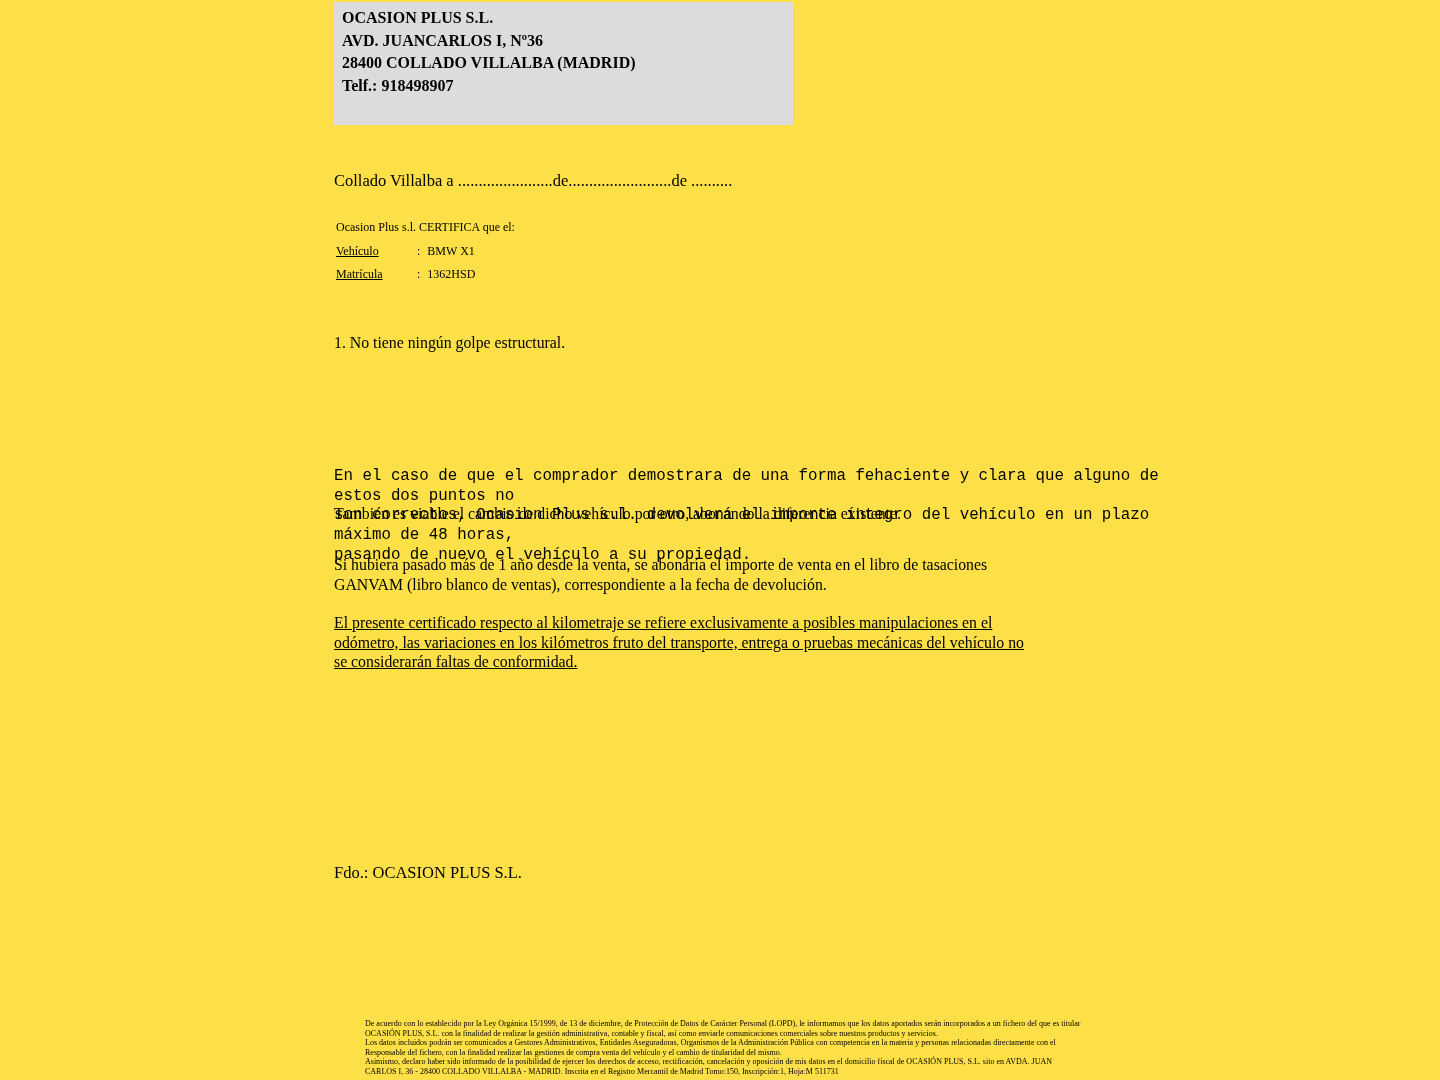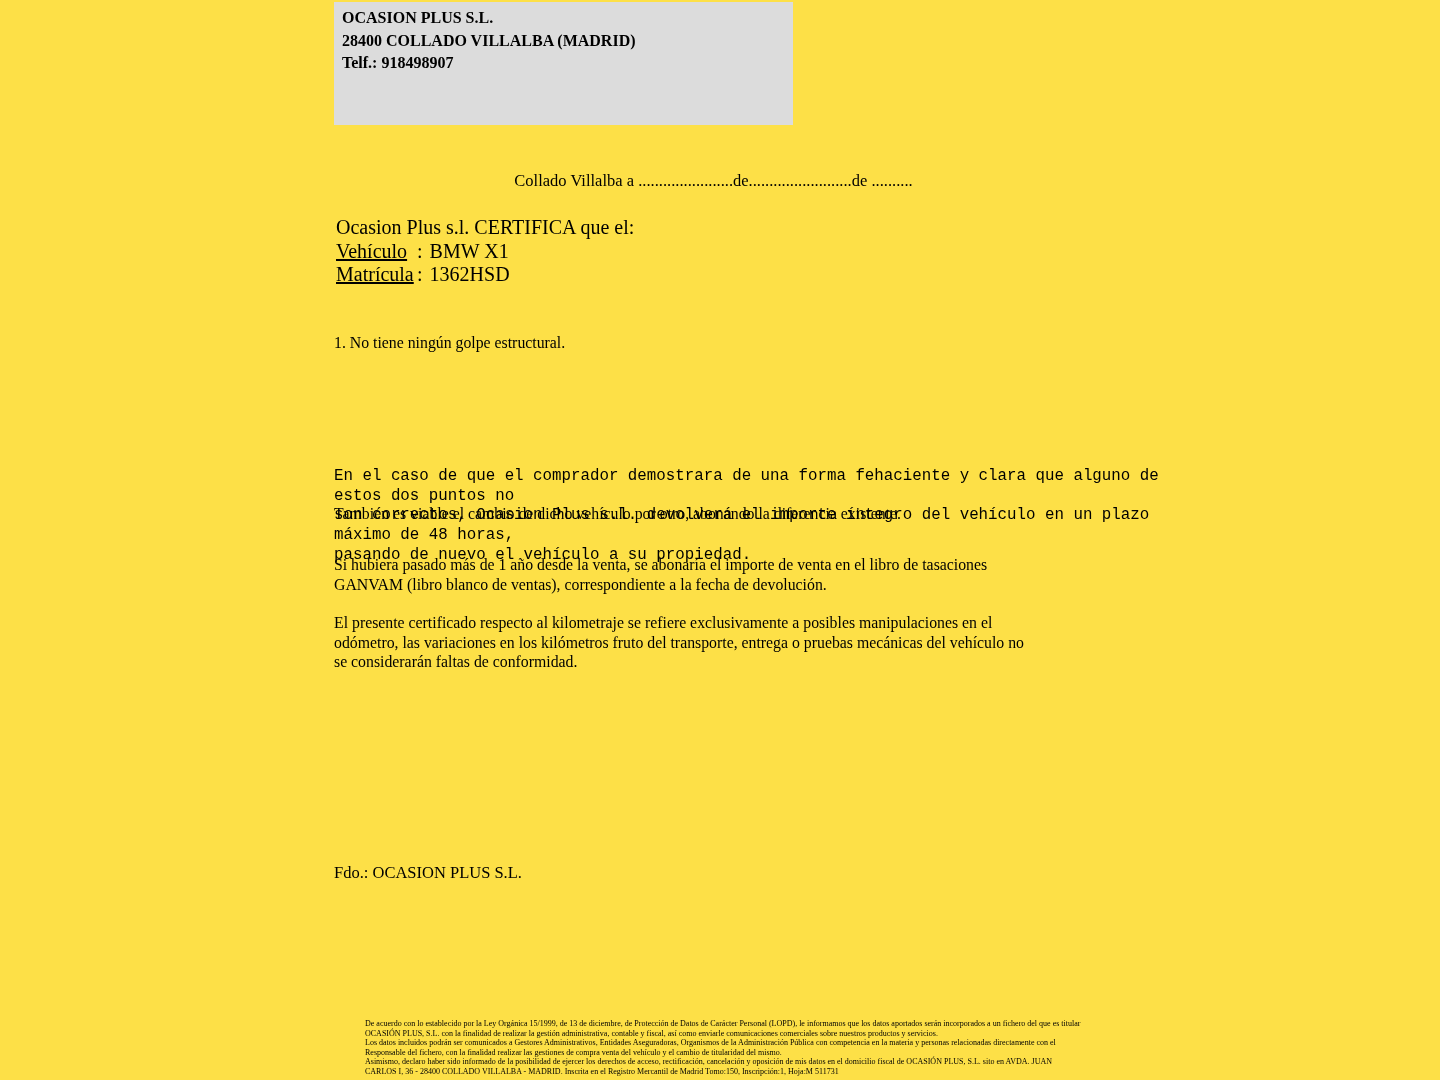--- a/index.html
+++ b/index.html
@@ -23,28 +23,28 @@
   .header-box .hline {
     font-weight:bold;
     font-size:16px;
     line-height:22.6px;
     white-space:nowrap;
   }
   .date-line {
     position:absolute;
     left:334px; top:171px;
     width:759px;
-    text-align:center;
+    text-align:left;
     font-size:16.5px;
     white-space:nowrap;
   }
   .cert-block {
     position:absolute;
     left:336px; top:216px;
-    font-size:20px;
+    font-size:12px;
     line-height:23.5px;
   }
   .cert-row { display:flex; }
   .cert-label { display:inline-block; width:81px; }
   .cert-label .u { text-decoration:underline; }
   .cert-sep { margin-right:7px; }
   .point {
     position:absolute;
     left:334px;
     font-size:15.8px;
@@ -56,21 +56,21 @@
     position:absolute;
     left:334px;
     width:830px;
     font-size:15.8px;
     line-height:19.7px;
     white-space:pre-line;
   }
   .para-1 { top:467px;font-family:Liberation Mono, monospace; }
   .para-2 { top:504px; }
   .para-3 { top:555px; }
-  .para-4 { top:613px; }
+  .para-4 { top:613px;text-decoration:underline; }
   .signature {
     position:absolute;
     left:334px; top:863px;
     font-size:16.5px;
     white-space:nowrap;
   }
   .legal {
     position:absolute;
     left:330px; top:1019px;
     width:800px;
@@ -82,20 +82,21 @@
     white-space:nowrap;
   }
 </style>
 </head>
 <body>
 
 <div class="page">
 
   <div class="header-box">
     <div class="hline">OCASION PLUS S.L.</div>
+    <div class="hline">AVD. JUANCARLOS I, Nº36</div>
     <div class="hline">28400 COLLADO VILLALBA (MADRID)</div>
     <div class="hline">Telf.: 918498907</div>
   </div>
 
   <div class="date-line">Collado Villalba a .......................de.........................de ..........</div>
 
   <div class="cert-block">
     <div>Ocasion Plus s.l. CERTIFICA que el:</div>
     <div class="cert-row">
       <span class="cert-label"><span class="u">Vehículo</span></span>

